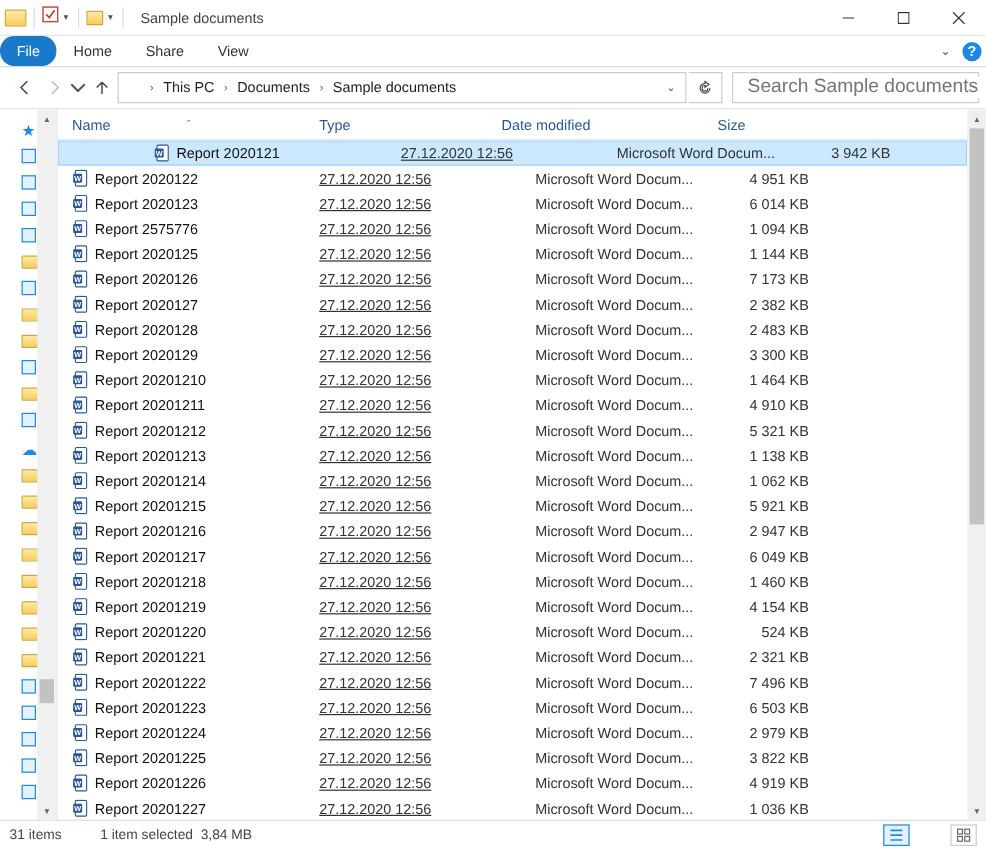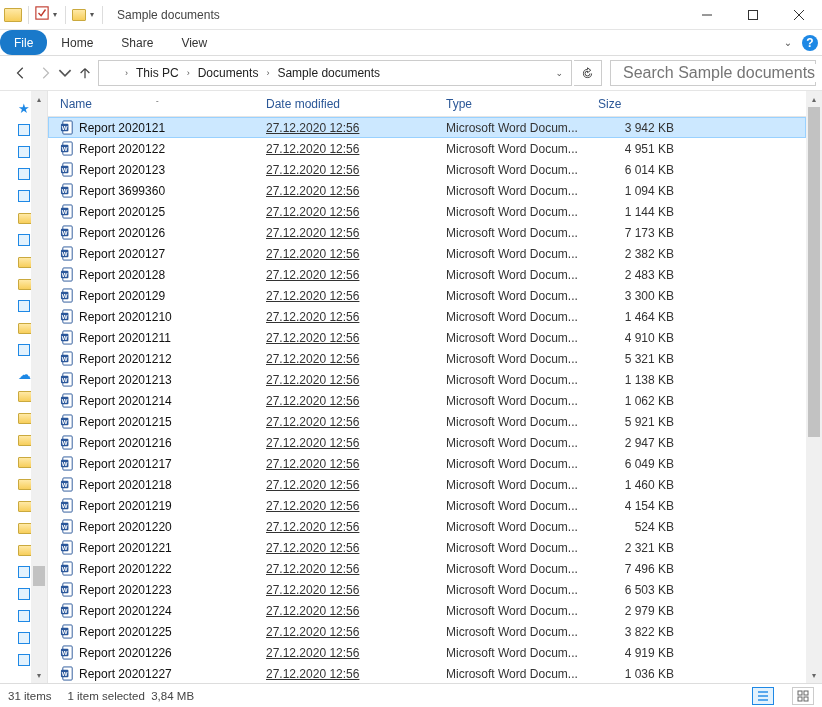--- a/index.html
+++ b/index.html
@@ -64,30 +64,30 @@
 .columns { height: 26px; display: flex; align-items: center; font-size: 12px; color: #2b5797; border-bottom: 1px solid #e5e5e5; padding-left: 4px; }
 .columns .col { padding: 0 8px; display: flex; align-items: center; height: 100%; border-right: 1px solid transparent; }
 .col-name { width: 206px; display: flex; gap: 4px; }
 .col-date { width: 180px; }
 .col-type { width: 152px; }
 .col-size { width: 92px; }
 .sort-caret { font-size: 8px; color: #555; margin-left: 60px; }
 
 .rows { position: absolute; top: 26px; left: 0; right: 16px; bottom: 0; overflow: hidden; }
 .row { height: 21px; display: flex; align-items: center; font-size: 12px; color: #111; padding-left: 4px; }
-.row.selected { background: #cce8ff; border: 1px solid #99d1ff; padding-left: 3px; height: 21px; }
+.row.selected { background: #cce8ff; border: 1px solid #99d1ff; padding-left: 16px; height: 21px; justify-content: center; }
 .row .cell { padding: 0 8px; white-space: nowrap; overflow: hidden; text-overflow: ellipsis; }
 .row .c-name { width: 206px; display: flex; align-items: center; gap: 4px; }
 .row .c-date { width: 180px; color: #333; text-decoration: underline; }
 .row .c-type { width: 152px; color: #333; }
 .row .c-size { width: 92px; text-align: right; color: #333; }
 .doc-icon { width: 15px; height: 15px; flex-shrink: 0; }
 
 
-.statusbar { height: 24px; border-top: 1px solid #ddd; display: flex; align-items: center; font-size: 11.5px; color: #444; padding: 0 8px; gap: 16px; }
+.statusbar { height: 24px; border-top: 1px solid #ddd; display: flex; align-items: center; font-size: 11.5px; color: #444; padding: 0 8px; gap: 32px; }
 .statusbar .spacer { flex: 1; }
 .viewbtn { width: 22px; height: 18px; border: 1px solid #ccc; display: flex; align-items: center; justify-content: center; margin-left: 2px; }
 .viewbtn.active { border-color: #1e88e5; background: #e3f2fd; }
 .viewbtn svg { width: 12px; height: 12px; }
 
 </style>
 </head>
 <body>
 
 <div class="titlebar">
@@ -275,22 +275,22 @@
       <div class="arrow">▾</div>
     </div>
   </div>
 
   <div class="listpane">
     <div class="columns">
       <div class="col col-name">
         <span>Name</span>
         <span class="sort-caret">ˆ</span>
       </div>
+      <div class="col col-type">Type</div>
       <div class="col col-date">Date modified</div>
-      <div class="col col-type">Type</div>
       <div class="col col-size">Size</div>
     </div>
     <div class="rows" id="rows">
         <div class="row selected">
           <div class="cell c-name">
             <svg class="doc-icon" viewBox="0 0 16 16">
               <rect x="3" y="1" width="10" height="14" rx="1" fill="#fff" stroke="#2b579a" stroke-width="1"></rect>
               <rect x="1" y="4" width="8" height="8" rx="1" fill="#2b579a"></rect>
               <text x="5" y="10.5" font-size="6.5" font-weight="bold" fill="#fff" text-anchor="middle" font-family="Segoe UI">W</text>
             </svg>
@@ -326,21 +326,21 @@
           <div class="cell c-type">Microsoft Word Docum...</div>
           <div class="cell c-size">6 014 KB</div>
         </div>
         <div class="row">
           <div class="cell c-name">
             <svg class="doc-icon" viewBox="0 0 16 16">
               <rect x="3" y="1" width="10" height="14" rx="1" fill="#fff" stroke="#2b579a" stroke-width="1"></rect>
               <rect x="1" y="4" width="8" height="8" rx="1" fill="#2b579a"></rect>
               <text x="5" y="10.5" font-size="6.5" font-weight="bold" fill="#fff" text-anchor="middle" font-family="Segoe UI">W</text>
             </svg>
-            <span>Report 3699360</span>
+            <span>Report 2575776</span>
           </div>
           <div class="cell c-date">27.12.2020 12:56</div>
           <div class="cell c-type">Microsoft Word Docum...</div>
           <div class="cell c-size">1 094 KB</div>
         </div>
         <div class="row">
           <div class="cell c-name">
             <svg class="doc-icon" viewBox="0 0 16 16">
               <rect x="3" y="1" width="10" height="14" rx="1" fill="#fff" stroke="#2b579a" stroke-width="1"></rect>
               <rect x="1" y="4" width="8" height="8" rx="1" fill="#2b579a"></rect>

